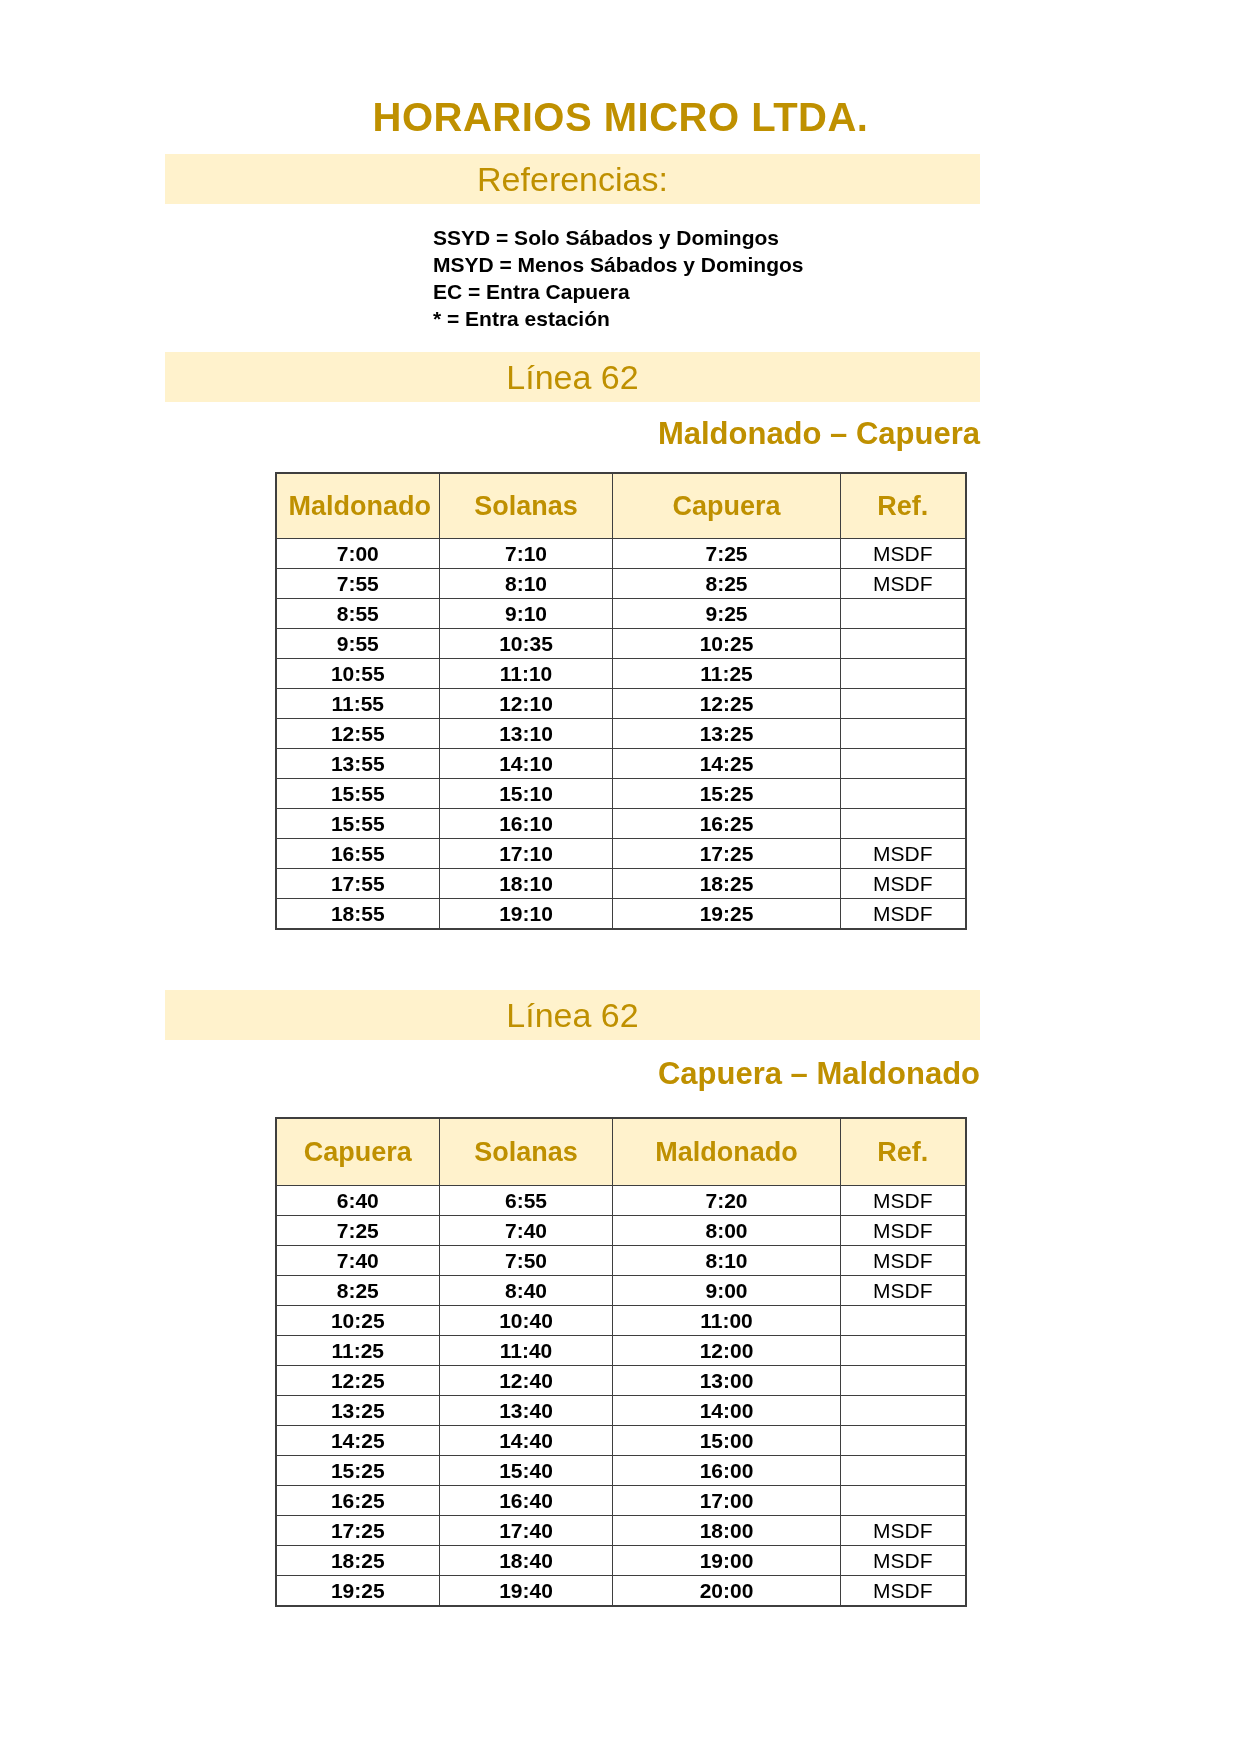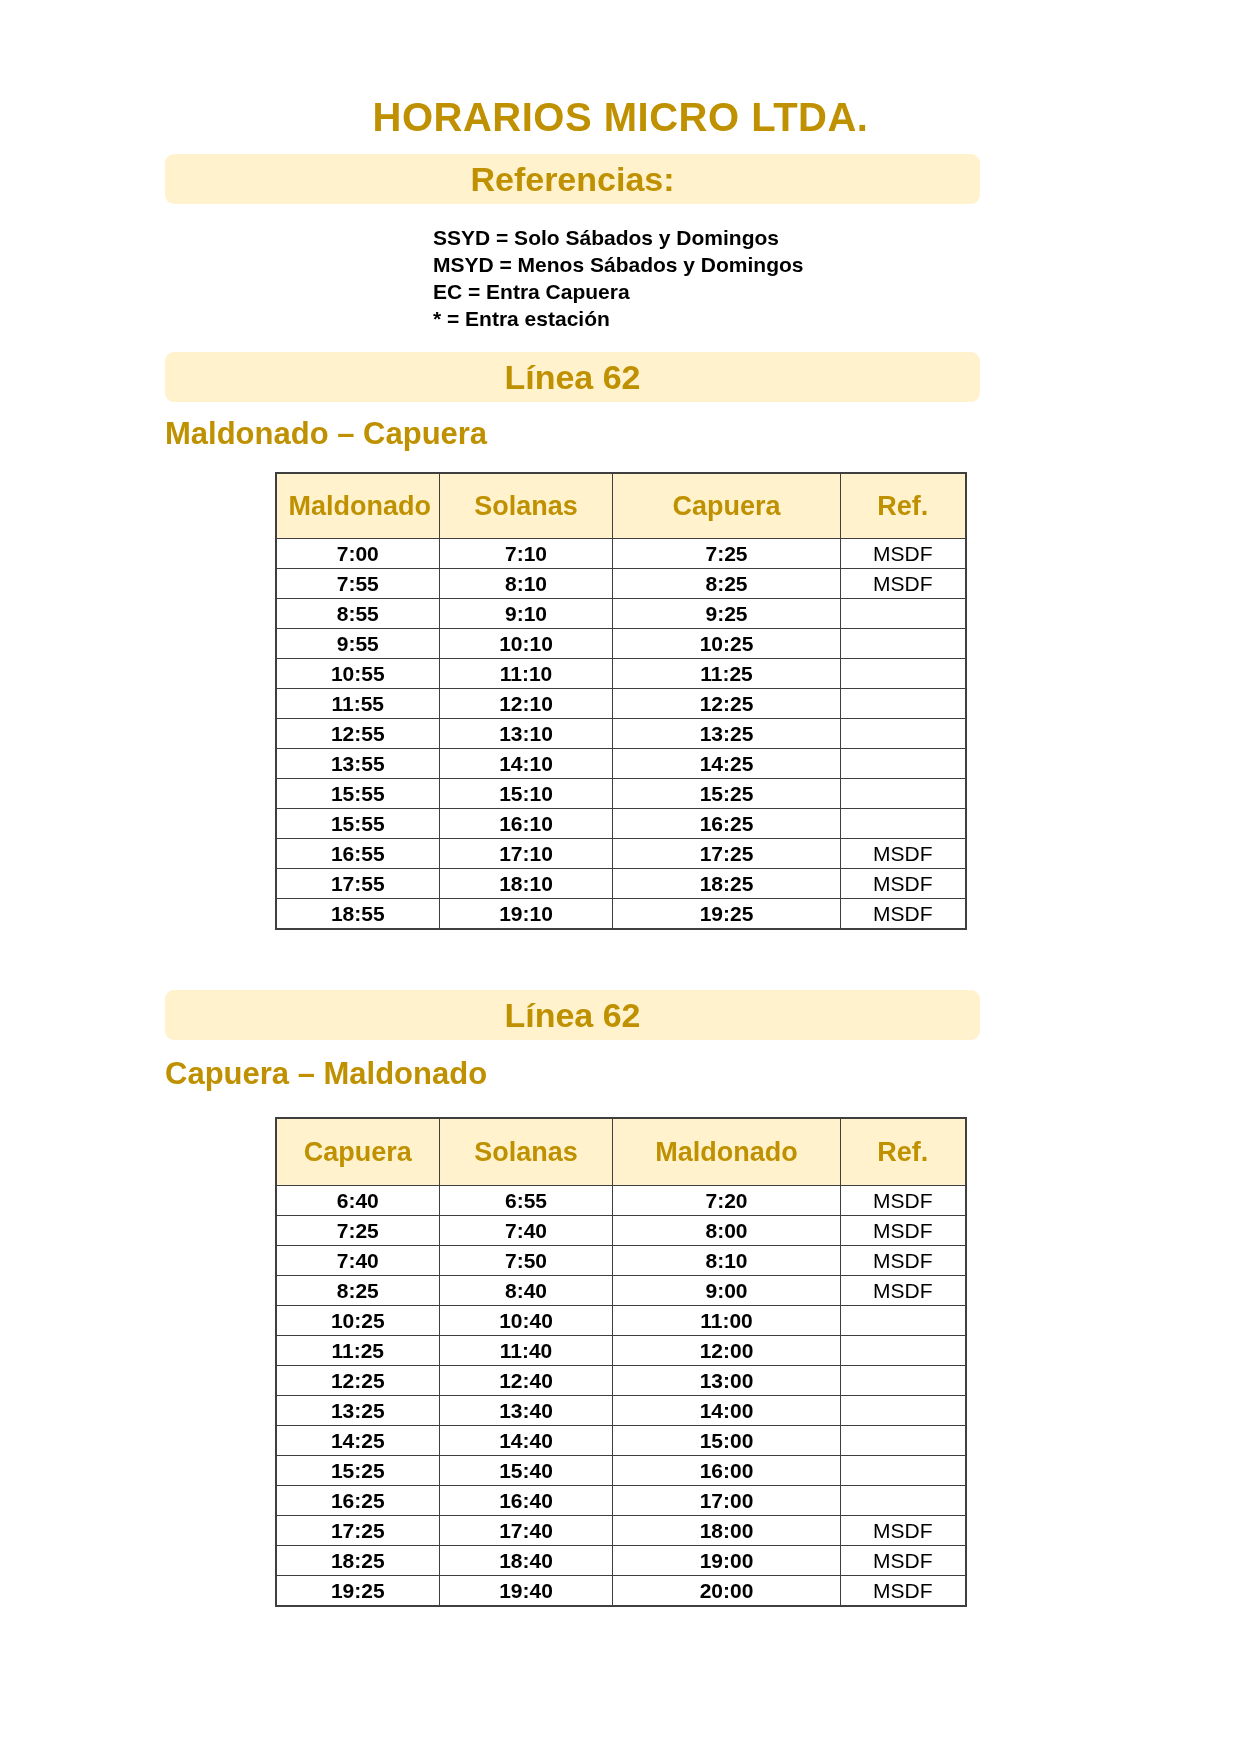--- a/index.html
+++ b/index.html
@@ -29,41 +29,40 @@
     color: #BF9000;
   }
   .band {
     margin-left: 165px;
     width: 815px;
     height: 50px;
     line-height: 50px;
     background: #FFF2CC;
     text-align: center;
     font-size: 34px;
-    font-weight: bold;
+    font-weight: normal;
     color: #BF9000;
-    border-radius: 9px;
   }
   .band-referencias { margin-top: 14px; }
   .legend {
     margin: 20px 0 0 433px;
     list-style: none;
     padding: 0;
     font-size: 21px;
     font-weight: bold;
     line-height: 27px;
     color: #000000;
   }
   .band-linea-1 { margin-top: 20px; }
   .band-linea-2 { margin-top: 60px; }
   .direction-title {
     margin-left: 165px;
     width: 815px;
     margin-top: 14px;
-    text-align: left;
+    text-align: right;
     font-size: 31px;
     font-weight: bold;
     color: #BF9000;
   }
   .direction-title-2 { margin-top: 16px; }
   table.schedule {
     border-collapse: collapse;
     margin: 20px auto 0 auto;
     width: 690px;
     table-layout: fixed;
@@ -149,21 +148,21 @@
           <td>MSDF</td>
         </tr>
         <tr>
           <td>8:55</td>
           <td>9:10</td>
           <td>9:25</td>
           <td></td>
         </tr>
         <tr>
           <td>9:55</td>
-          <td>10:10</td>
+          <td>10:35</td>
           <td>10:25</td>
           <td></td>
         </tr>
         <tr>
           <td>10:55</td>
           <td>11:10</td>
           <td>11:25</td>
           <td></td>
         </tr>
         <tr>

